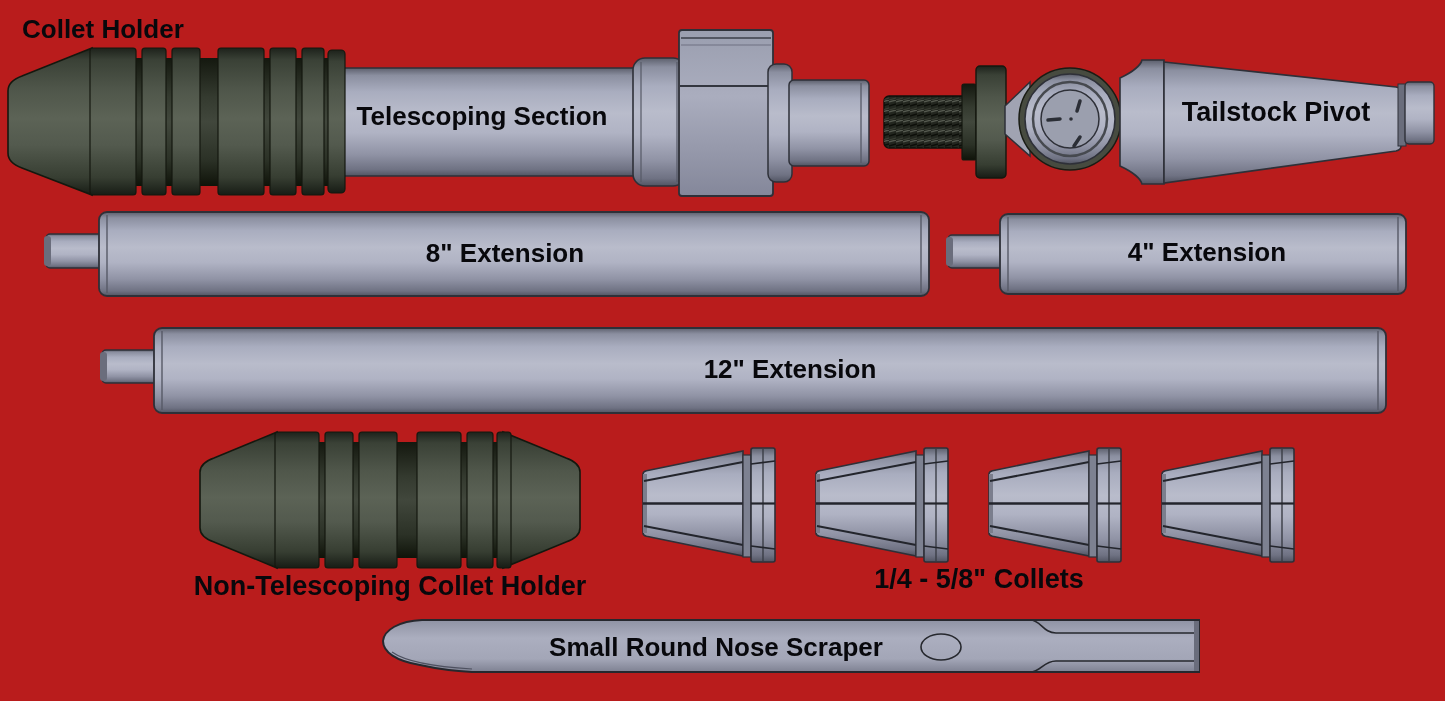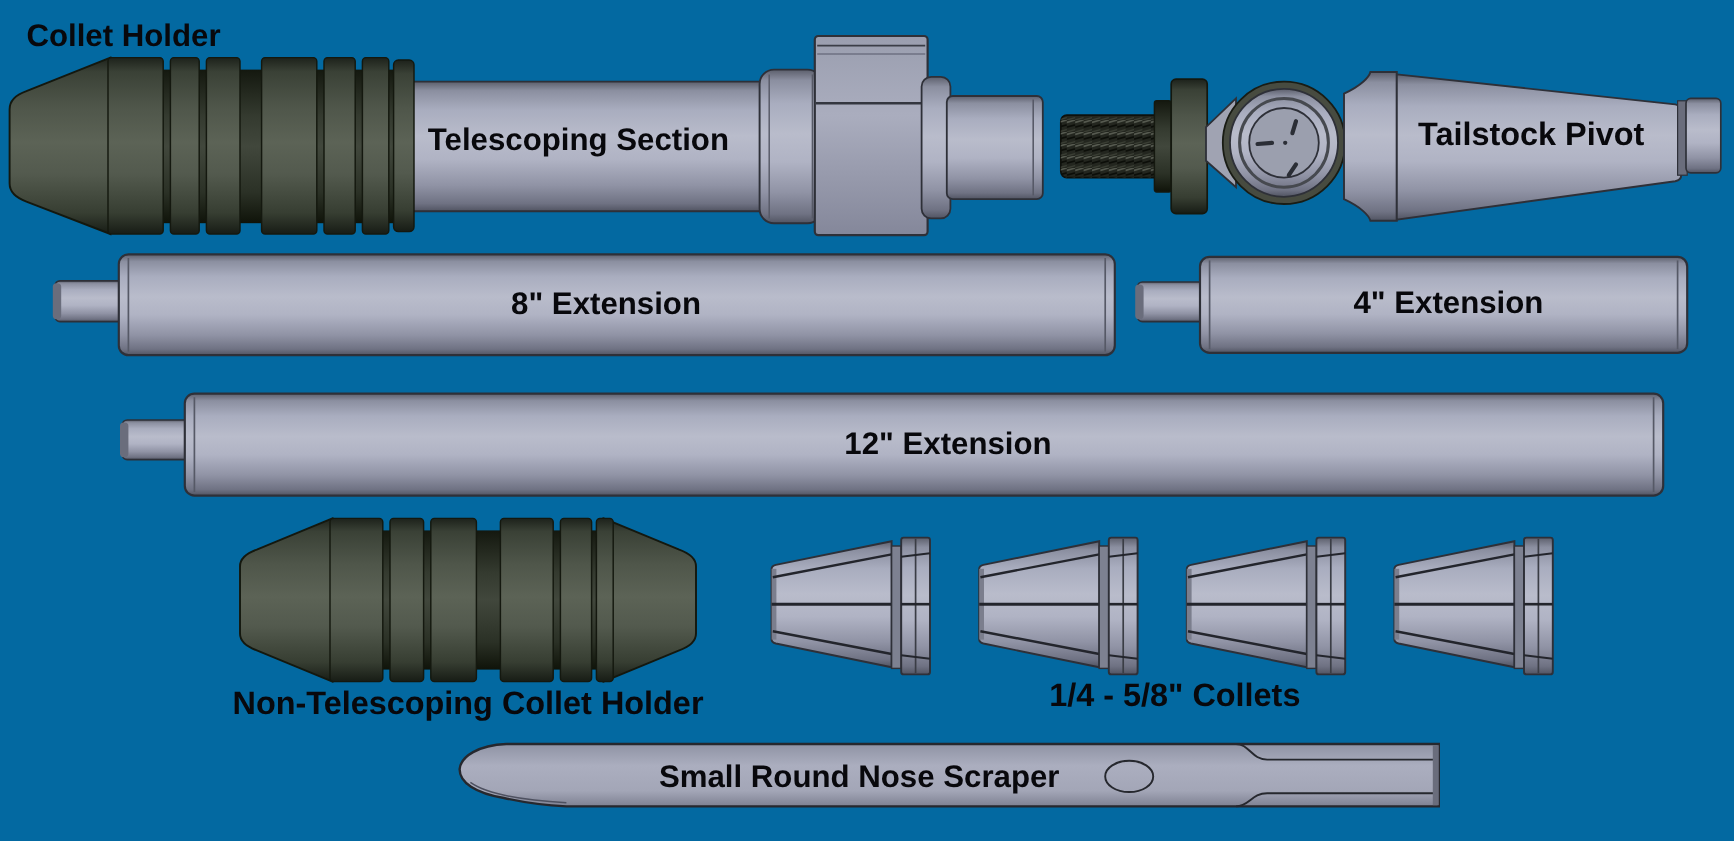--- a/index.html
+++ b/index.html
@@ -1,20 +1,20 @@
 <!DOCTYPE html>
 <html><head>
 <meta charset="utf-8">
 <style>
   html, body { margin: 0; padding: 0; background: #ffffff; }
   .stage {
     position: relative;
     width: 1445px;
     height: 701px;
-    background: #0369a1;
+    background: #b91c1c;
     overflow: hidden;
     font-family: "Liberation Sans", sans-serif;
   }
   svg text {
     font-family: "Liberation Sans", "DejaVu Sans", sans-serif;
     font-weight: bold;
     fill: #08080c;
   }
 </style>
 </head>

